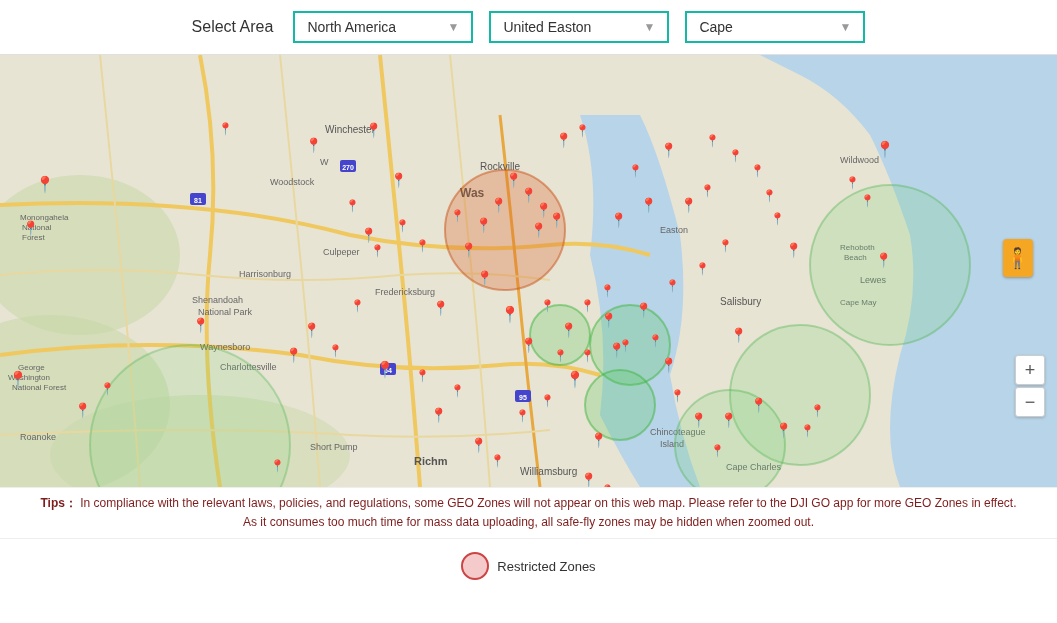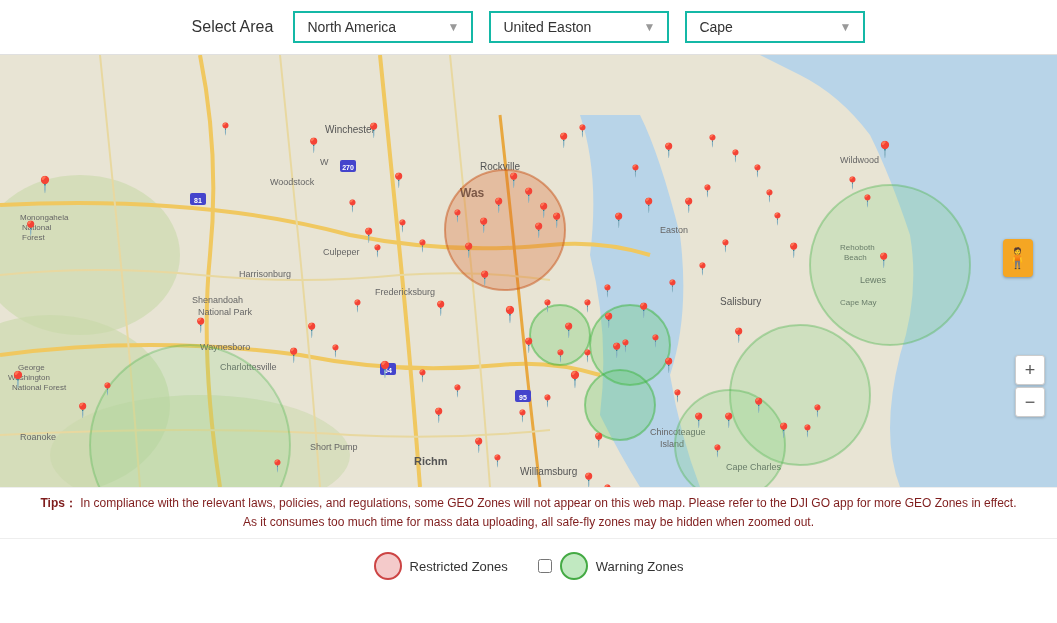--- a/index.html
+++ b/index.html
@@ -380,19 +380,14 @@
 </div>
 
 <div class="legend-bar">
 
   <div class="legend-item">
     <div class="legend-circle restricted"></div>
     <span>Restricted Zones</span>
   </div>
 
 
-  <div class="legend-item">
-    <input type="checkbox" class="legend-checkbox" style="">
-    <div class="legend-circle warning"></div>
-    <span>Warning Zones</span>
-  </div>
 
 </div>
 
 </body></html>

